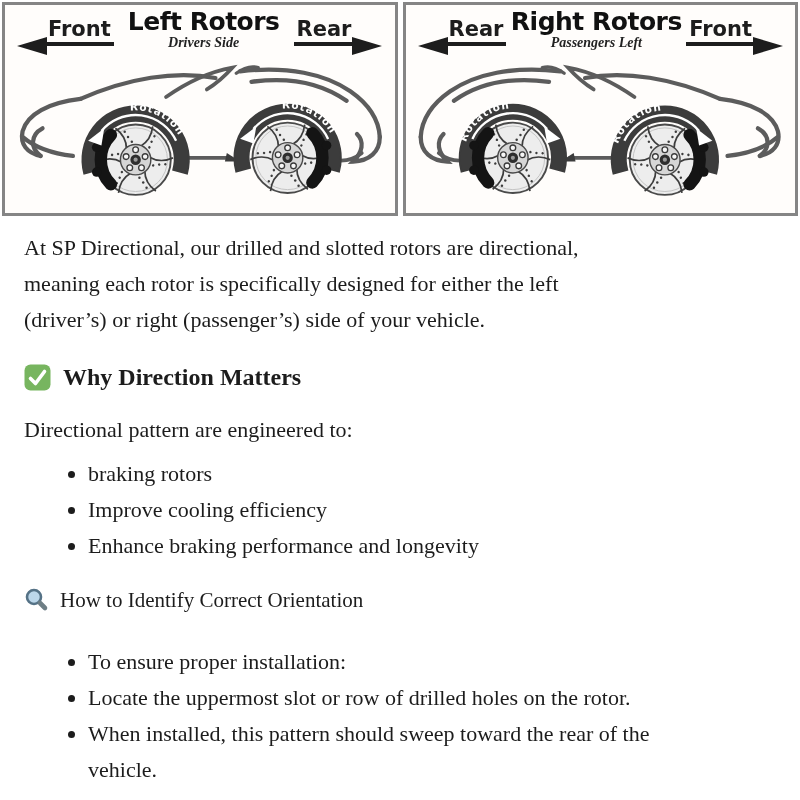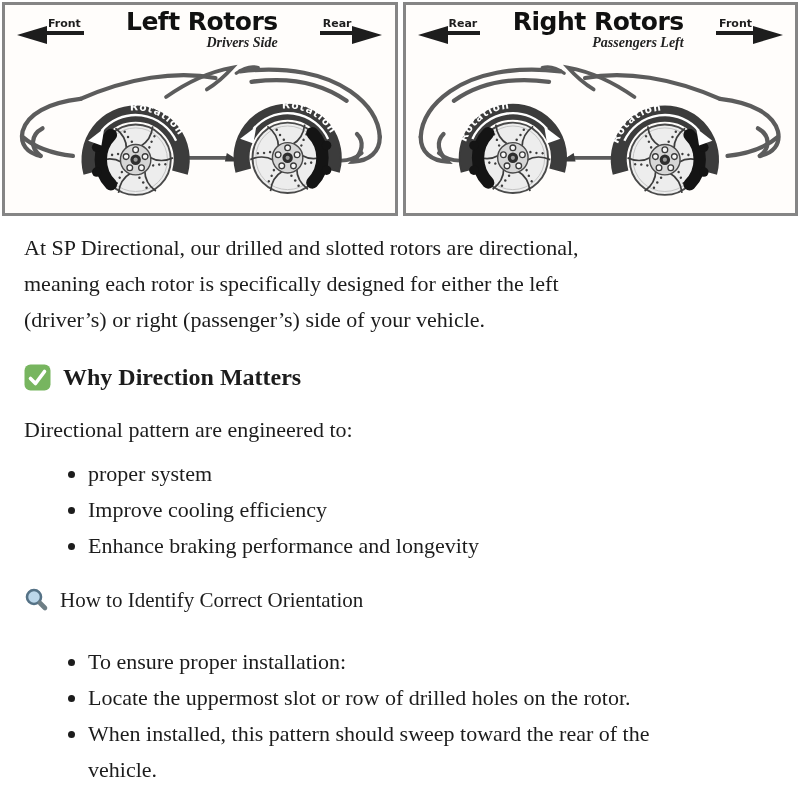--- a/index.html
+++ b/index.html
@@ -2,26 +2,26 @@
 <html><head>
 <meta charset="utf-8">
 <style>
   html,body{margin:0;padding:0;background:#fff;}
   body{width:800px;height:800px;overflow:hidden;font-family:"Liberation Serif",serif;color:#1c1c1c;}
 
   
   .diagram{display:flex;gap:5px;padding:2px;height:218px;box-sizing:border-box;background:#fff;}
   .panel{position:relative;flex:1;border:3px solid #858585;background:#fffdfb;box-sizing:border-box;}
   .panel-header{position:absolute;top:6px;left:0;right:0;display:flex;justify-content:space-between;align-items:flex-start;padding:0 12px;z-index:2;}
-  .dir{display:flex;align-items:flex-end;font-family:"DejaVu Sans",sans-serif;font-weight:bold;font-size:11px;color:#1d1d1d;margin-top:6px;}
+  .dir{display:flex;align-items:flex-end;font-family:"DejaVu Sans",sans-serif;font-weight:bold;font-size:21px;color:#1d1d1d;margin-top:6px;}
   .dir-text{border-bottom:4px solid #1d1d1d;padding:0 3px 1px;}
   .tri{width:0;height:0;border-top:9px solid transparent;border-bottom:9px solid transparent;margin-bottom:-9px;}
   .tri-left{border-right:30px solid #1d1d1d;margin-right:-2px;}
   .tri-right{border-left:30px solid #1d1d1d;margin-left:-2px;}
-  .panel-title-block{text-align:right;margin-top:-2px;}
+  .panel-title-block{text-align:center;margin-top:-2px;}
   .panel-title{font-family:"DejaVu Sans",sans-serif;font-weight:bold;font-size:25px;letter-spacing:-0.5px;line-height:1.05;color:#111;}
   .panel-subtitle{font-family:Liberation Serif, serif;font-weight:bold;font-style:italic;font-size:14px;color:#222;}
   .car{position:absolute;left:0;bottom:2px;width:100%;height:152px;display:block;}
   .rot{fill:#fff;font-family:"DejaVu Sans",sans-serif;font-weight:bold;font-size:11px;letter-spacing:1.1px;}
 
   
   .article{padding:0 36px 0 24px;font-size:22px;line-height:36px;}
   .line{display:block;white-space:nowrap;}
   .intro{margin:12px 0 0;}
   h2{display:flex;align-items:center;}
@@ -181,21 +181,21 @@
         <polyline points="6.5,14.5 11.5,19.5 20.5,7.5" fill="none" stroke="#fff" stroke-width="3.6" stroke-linecap="round" stroke-linejoin="round"></polyline>
       </svg>
     </span>
     <span>Why Direction Matters</span>
   </h2>
 
   <p class="lead">Directional pattern are engineered to:</p>
 
   <ul>
     <li>
-      <span class="line">proper system</span>
+      <span class="line">braking rotors</span>
     </li>
     <li>Improve cooling efficiency</li>
     <li>Enhance braking performance and longevity</li>
   </ul>
 
   <h2 class="h-reg">
     <span class="badge">
       <svg width="26" height="26" viewBox="0 0 26 26">
         <circle cx="10" cy="10" r="7" fill="#bcd7ea" stroke="#557286" stroke-width="2.6"></circle>
         <line x1="16" y1="16" x2="21" y2="21" stroke="#6e7e85" stroke-width="4.6" stroke-linecap="round"></line>

